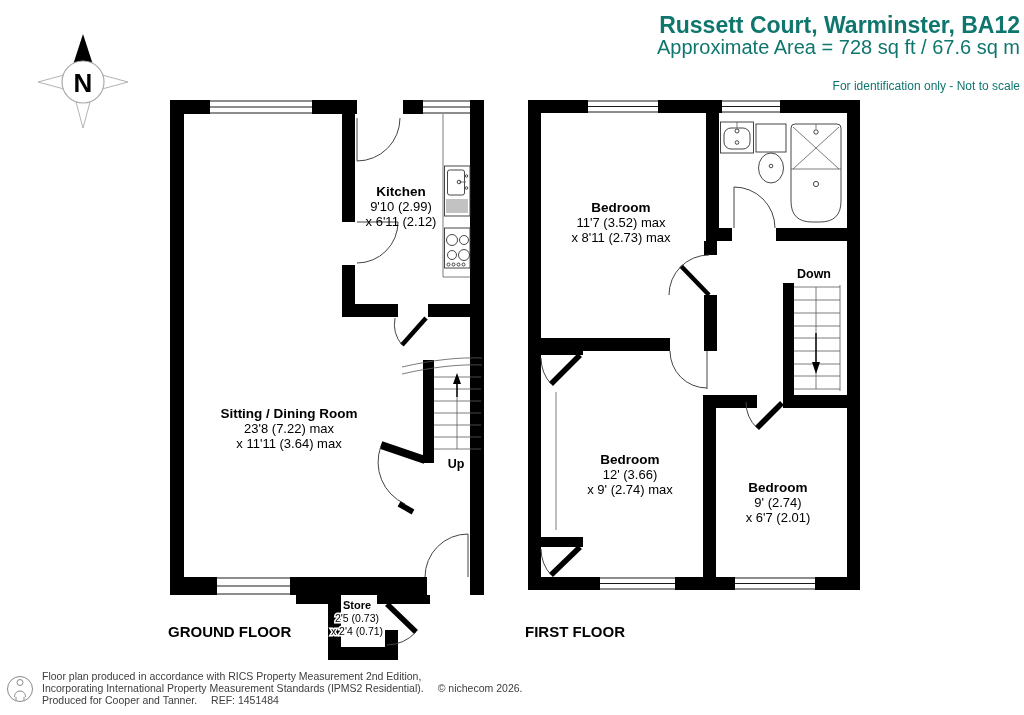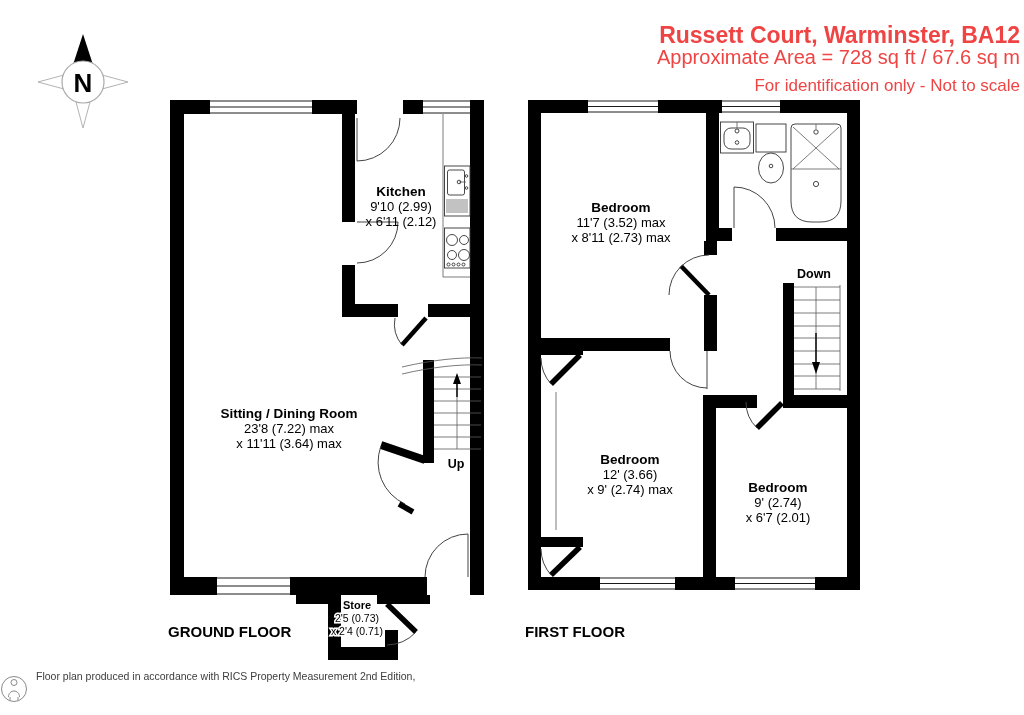--- a/index.html
+++ b/index.html
@@ -18,26 +18,26 @@
   text{font-family:"Liberation Sans",sans-serif;fill:#000;}
   .rname{font-size:13.5px;font-weight:bold;text-anchor:middle;}
   .rdim{font-size:13px;text-anchor:middle;}
   .rname-sm{font-size:11px;font-weight:bold;text-anchor:middle;stroke:#fff;stroke-width:3;paint-order:stroke;}
   .rdim-sm{font-size:10.5px;text-anchor:middle;stroke:#fff;stroke-width:3;paint-order:stroke;}
   .floorlab{font-size:15px;font-weight:bold;}
   .updown{font-size:12.5px;font-weight:bold;text-anchor:middle;}
   .ntext{font-size:26px;font-weight:bold;text-anchor:middle;}
   .cpt{fill:#fff;stroke:#b3b3b3;stroke-width:1;}
   
-  #title-block{position:absolute;top:22px;right:4px;text-align:right;color:#ef4444;}
+  #title-block{position:absolute;top:12px;right:4px;text-align:right;color:#0f766e;}
   #title-block .t1{font-size:23px;font-weight:bold;line-height:26px;}
   #title-block .t2{font-size:20px;line-height:19px;}
-  #title-block .t3{font-size:17px;margin-top:9px;}
+  #title-block .t3{font-size:12px;margin-top:22px;}
   
-  #footer{position:absolute;left:0;top:670px;display:flex;align-items:flex-start;color:#3d3d3d;}
+  #footer{position:absolute;left:6px;top:670px;display:flex;align-items:flex-start;color:#3d3d3d;}
   #footer .ficon{flex:0 0 auto;margin-right:8px;}
   #footer .ftext{font-size:10.5px;line-height:12px;}
   #footer .gap{display:inline-block;width:14px;}
 </style>
 </head>
 <body>
 
 <div id="stage">
 
   <svg id="plan-svg" width="1024" height="715" viewBox="0 0 1024 715">
@@ -247,16 +247,22 @@
   </div>
 
   <div id="footer">
     <svg class="ficon" width="28" height="40" viewBox="0 0 28 40">
       <circle cx="14" cy="19" r="12.5" fill="none" stroke="#8a8a8a" stroke-width="1"></circle>
       <circle cx="14" cy="12.5" r="3" fill="none" stroke="#8a8a8a" stroke-width="1"></circle>
       <path d="M8.5 27 C8.5 19 19.5 19 19.5 27 M10 27 V30.5 M18 27 V30.5" fill="none" stroke="#8a8a8a" stroke-width="1"></path>
     </svg>
     <div class="ftext">
       <div>Floor plan produced in accordance with RICS Property Measurement 2nd Edition,</div>
+      <div>
+        <span>Incorporating International Property Measurement Standards (IPMS2 Residential).</span><span class="gap"></span><span>© nichecom 2026.</span>
+      </div>
+      <div>
+        <span>Produced for Cooper and Tanner.</span><span class="gap"></span><span>REF: 1451484</span>
+      </div>
     </div>
   </div>
 
 </div>
 
 </body></html>

